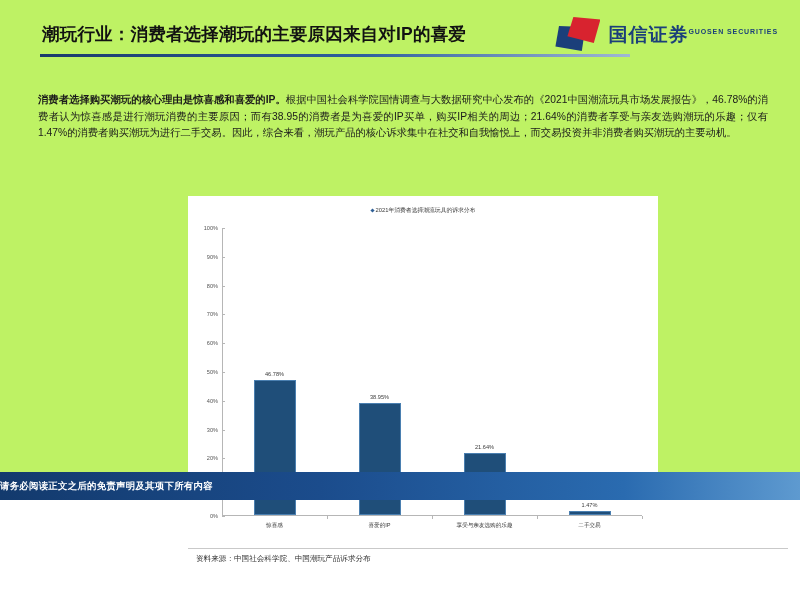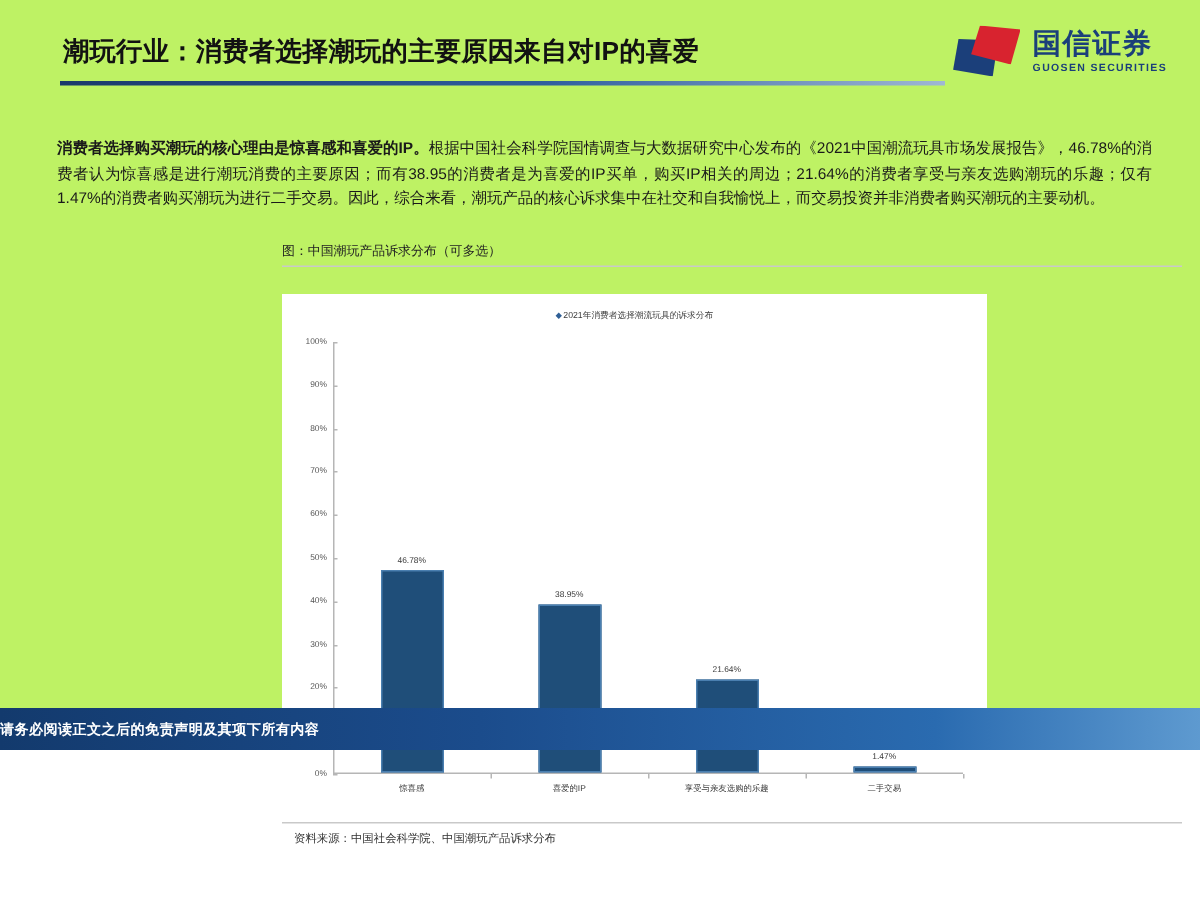--- a/index.html
+++ b/index.html
@@ -56,21 +56,21 @@
     background: #1b3f7a;
     clip-path: polygon(12% 0%, 100% 4%, 88% 100%, 0% 82%);
   }
   .logo-mark .shape-red {
     position: absolute;
     left: 12px; top: 0px;
     width: 33px; height: 26px;
     background: #d8232f;
     clip-path: polygon(18% 0%, 100% 10%, 80% 100%, 0% 74%);
   }
-  .logo-text { display: flex; flex-direction: column; line-height: 1; }
+  .logo-text { display: flex; flex-direction: row; line-height: 1; }
   .logo-cn {
     font-size: 19px; font-weight: bold; color: #1b3f7a;
     letter-spacing: 1px;
   }
   .logo-en {
     margin-top: 3px;
     font-size: 7px; color: #1b3f7a; letter-spacing: 0.9px;
     font-weight: bold;
   }
 
@@ -239,24 +239,20 @@
         <div class="logo-cn">国信证券</div>
         <div class="logo-en">GUOSEN SECURITIES</div>
       </div>
     </div>
   </div>
 
   <div class="para-block">
     <p class="para"><b>消费者选择购买潮玩的核心理由是惊喜感和喜爱的IP。</b><span>根据中国社会科学院国情调查与大数据研究中心发布的《2021中国潮流玩具市场发展报告》，46.78%的消费者认为惊喜感是进行潮玩消费的主要原因；而有38.95的消费者是为喜爱的IP买单，购买IP相关的周边；21.64%的消费者享受与亲友选购潮玩的乐趣；仅有1.47%的消费者购买潮玩为进行二手交易。因此，综合来看，潮玩产品的核心诉求集中在社交和自我愉悦上，而交易投资并非消费者购买潮玩的主要动机。</span></p>
   </div>
 
-  <div class="figure">
-    <div class="fig-caption">图：中国潮玩产品诉求分布（可多选）</div>
-    <div class="fig-rule"></div>
-  </div>
 
   <div class="chart-wrap">
     <div class="chart-title"><span class="bullet"></span><span>2021年消费者选择潮流玩具的诉求分布</span></div>
     <div class="plot" id="plot">
       <div class="axis-y"></div>
       <div class="axis-x"></div>
     <div class="ytick" style="top: 288px;">0%</div>
         <div class="ytick-mark" style="top: 288px;"></div>
         <div class="ytick" style="top: 259.2px;">10%</div>
         <div class="ytick-mark" style="top: 259.2px;"></div>

